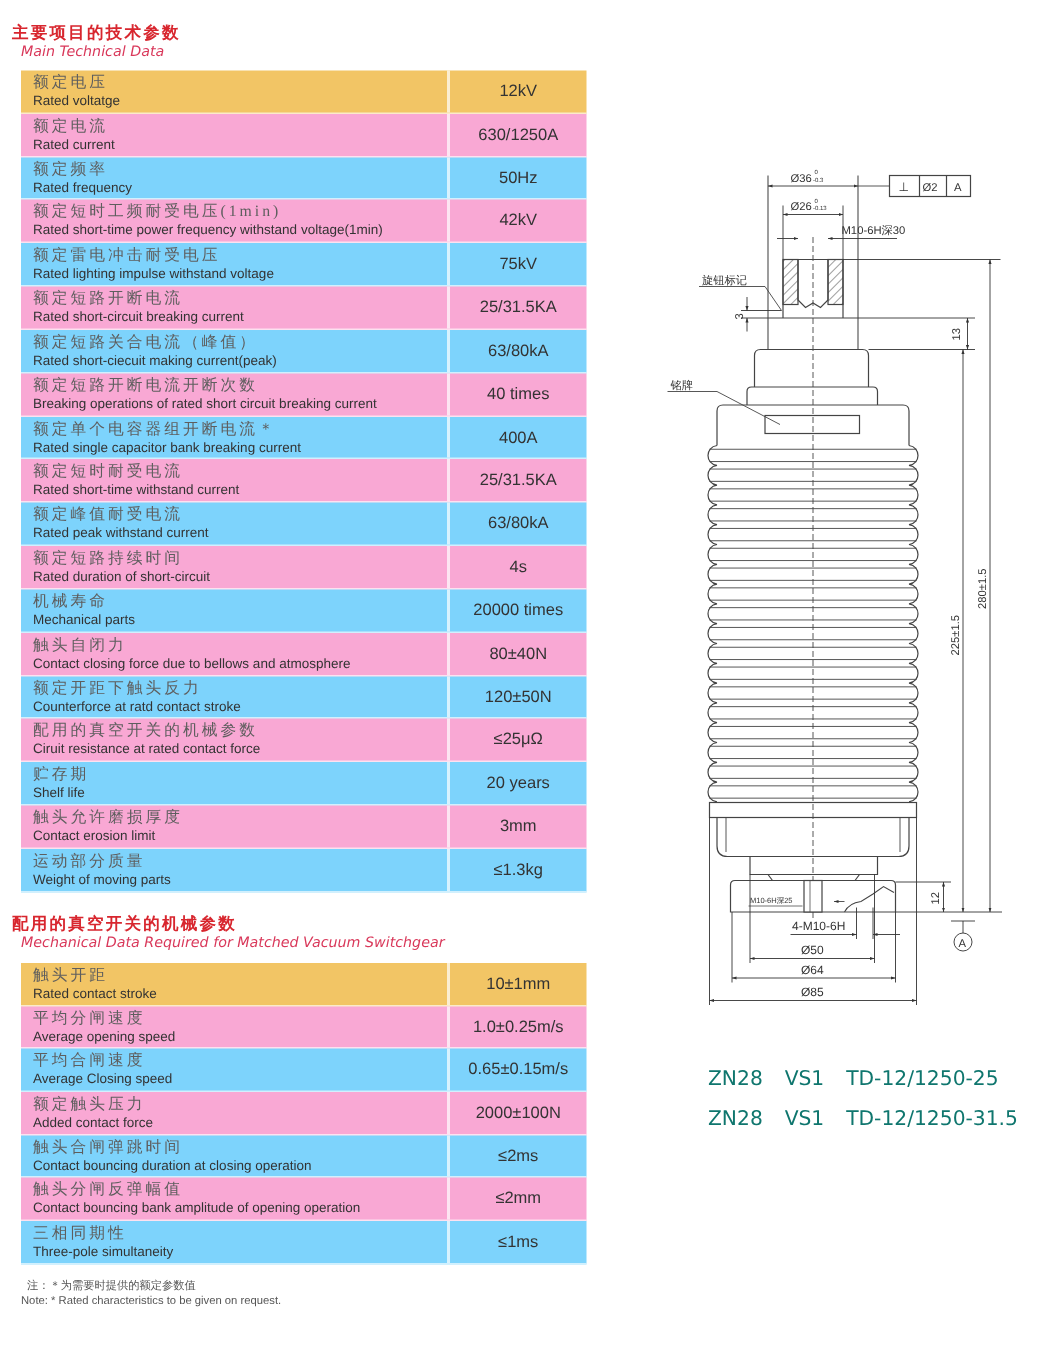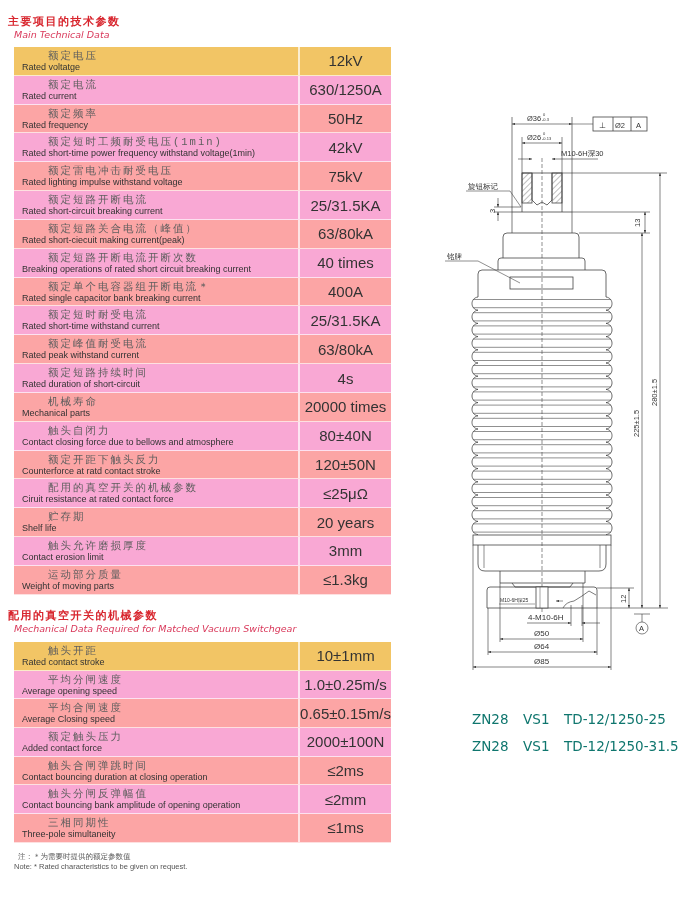--- a/index.html
+++ b/index.html
@@ -8,29 +8,29 @@
   .title-cn { position: absolute; left: 8px; font-size: 11px; font-weight: bold;
               color: #d8262e; letter-spacing: 1.5px; font-family: Liberation Mono, monospace; }
   .title-en { position: absolute; left: 14px; font-size: 9.5px; color: #d9385a;
               font-family: "DejaVu Sans", sans-serif; font-style: italic; }
   .spec-table { position: absolute; left: 14px; width: 377px; }
   .row { display: flex; height: 28.84px; box-sizing: border-box;
          border-bottom: 1px solid rgba(255,255,255,0.65); }
   .mech .row { height: 28.7px; }
   .row.gold { background: #f2c565; }
   .row.light { background: #f9a8d4; }
-  .row.tan { background: #fca5a5; }
+  .row.tan { background: #7dd3fc; }
   .cell-label { width: 284px; padding-left: 8px; box-sizing: border-box;
                 display: flex; flex-direction: column; justify-content: center; overflow: hidden; }
   .cn { font-size: 10.5px; line-height: 12px; color: #5e5e5e; letter-spacing: 2px;
-        white-space: nowrap; font-family: Liberation Mono, monospace; margin-left: 26px; }
+        white-space: nowrap; font-family: Liberation Serif, serif; }
   .en { font-size: 9px; line-height: 10px; color: #333; white-space: nowrap; }
   .cell-value { flex: 1; border-left: 2px solid rgba(255,255,255,0.7);
                 display: flex; align-items: center; justify-content: center;
-                font-size: 15px; color: #333; white-space: nowrap; }
+                font-size: 11px; color: #333; white-space: nowrap; }
   .note { position: absolute; font-size: 7.5px; color: #555; white-space: nowrap; }
   .model { position: absolute; left: 472px; font-family: "DejaVu Sans", sans-serif;
            font-size: 13.5px; color: #0f766e; word-spacing: 3px; white-space: pre; }
   svg.drawing { position: absolute; left: 0; top: 0; }
   svg text { font-family: "Liberation Sans", sans-serif; fill: #333; }
 </style>
 </head>
 <body>
 
 <div class="title-cn" style="top:14px">主要项目的技术参数</div>

